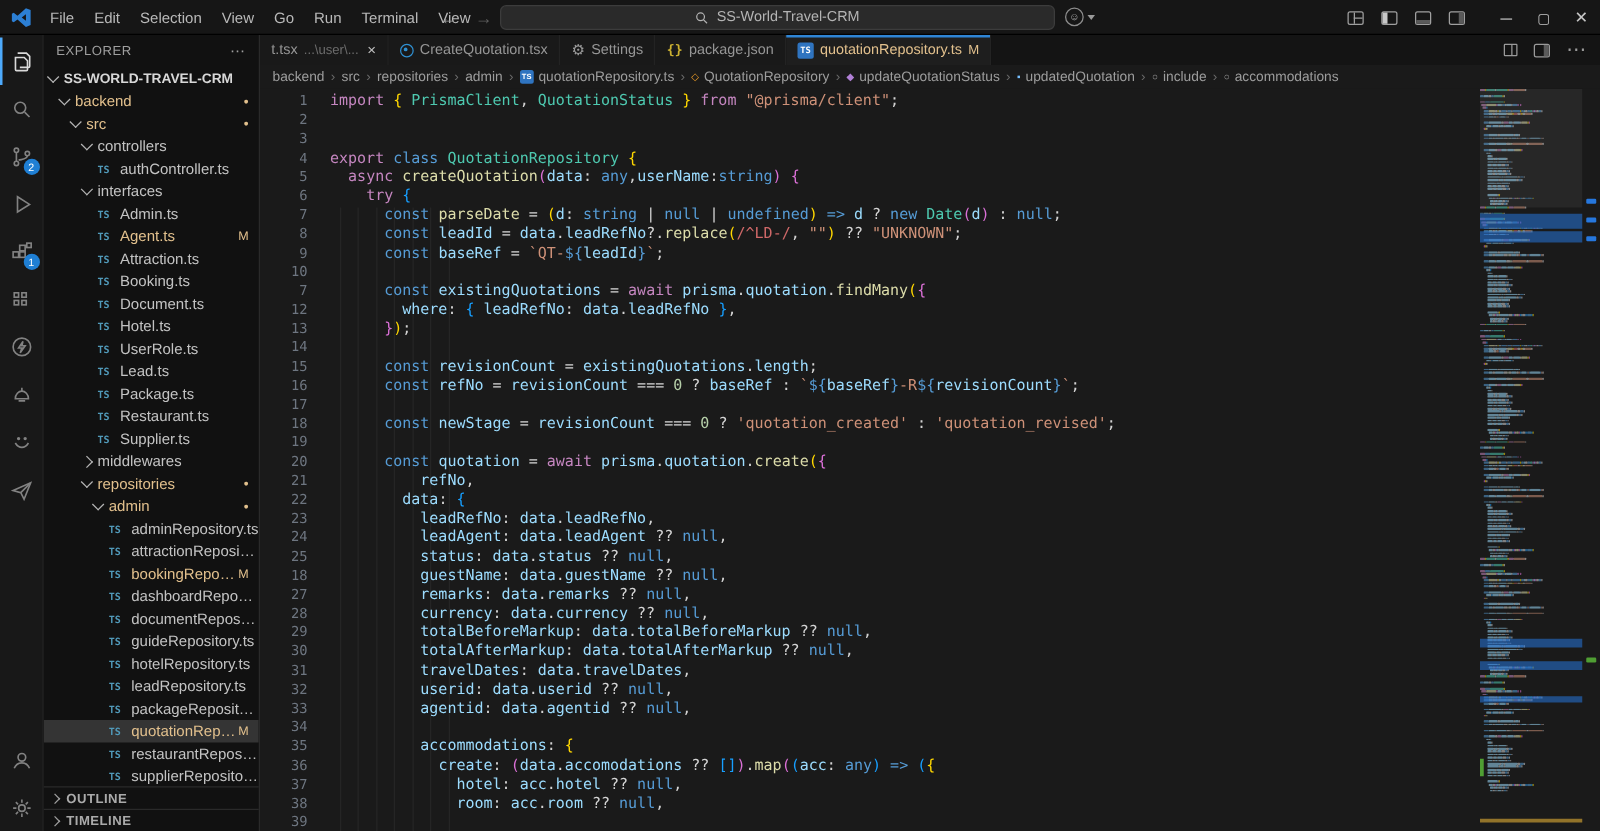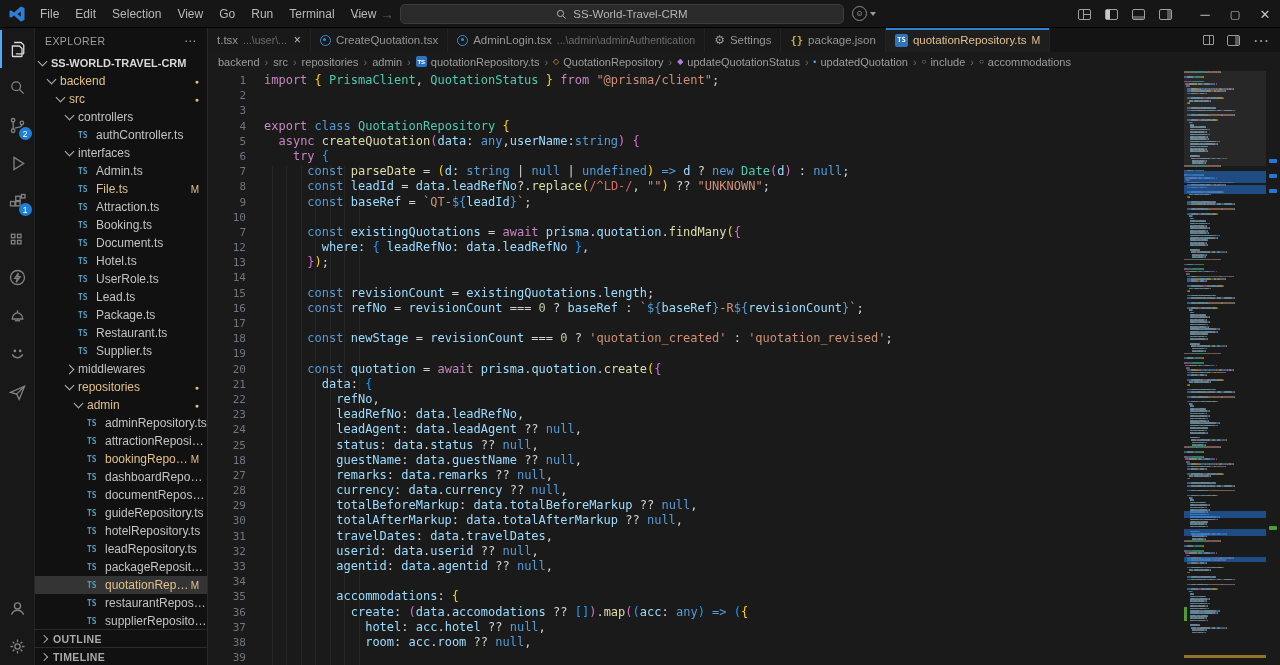--- a/index.html
+++ b/index.html
@@ -265,21 +265,21 @@
         <div class="trow" style="padding-left: 31px;">
           <span class="chev open"></span>
           <span class="lbl">interfaces</span>
         </div>
         <div class="trow" style="padding-left: 43px;">
           <span class="ts-ico">TS</span>
           <span class="lbl">Admin.ts</span>
         </div>
         <div class="trow mod" style="padding-left: 43px;">
           <span class="ts-ico">TS</span>
-          <span class="lbl">File.ts</span>
+          <span class="lbl">Agent.ts</span>
           <span class="badge">M</span>
         </div>
         <div class="trow" style="padding-left: 43px;">
           <span class="ts-ico">TS</span>
           <span class="lbl">Attraction.ts</span>
         </div>
         <div class="trow" style="padding-left: 43px;">
           <span class="ts-ico">TS</span>
           <span class="lbl">Booking.ts</span>
         </div>
@@ -390,25 +390,20 @@
     <div class="tabbar">
       <div class="tabs" id="tabs">
           <div class="tab">
             <span>t.tsx</span>
             <span class="desc">...\user\...</span>
             <span class="close">×</span>
           </div>
           <div class="tab">
             <span class="ico-react"></span>
             <span>CreateQuotation.tsx</span>
-          </div>
-          <div class="tab">
-            <span class="ico-react"></span>
-            <span>AdminLogin.tsx</span>
-            <span class="desc">...\admin\adminAuthentication</span>
           </div>
           <div class="tab">
             <span class="ico-gear">⚙</span>
             <span>Settings</span>
           </div>
           <div class="tab">
             <span class="ico-braces">{}</span>
             <span>package.json</span>
           </div>
           <div class="tab active">
@@ -526,22 +521,22 @@
           <div class="cl"><span style="color: rgb(212, 212, 212);">      </span><span style="color: rgb(86, 156, 214);">const </span><span style="color: rgb(156, 220, 254);">existingQuotations</span><span style="color: rgb(212, 212, 212);"> = </span><span style="color: rgb(197, 134, 192);">await </span><span style="color: rgb(156, 220, 254);">prisma</span><span style="color: rgb(212, 212, 212);">.</span><span style="color: rgb(156, 220, 254);">quotation</span><span style="color: rgb(212, 212, 212);">.</span><span style="color: rgb(220, 220, 170);">findMany</span><span style="color: rgb(255, 215, 0);">(</span><span style="color: rgb(218, 112, 214);">{</span></div>
           <div class="cl"><span style="color: rgb(212, 212, 212);">        </span><span style="color: rgb(156, 220, 254);">where</span><span style="color: rgb(212, 212, 212);">: </span><span style="color: rgb(23, 159, 255);">{ </span><span style="color: rgb(156, 220, 254);">leadRefNo</span><span style="color: rgb(212, 212, 212);">: </span><span style="color: rgb(156, 220, 254);">data</span><span style="color: rgb(212, 212, 212);">.</span><span style="color: rgb(156, 220, 254);">leadRefNo</span><span style="color: rgb(23, 159, 255);"> }</span><span style="color: rgb(212, 212, 212);">,</span></div>
           <div class="cl"><span style="color: rgb(212, 212, 212);">      </span><span style="color: rgb(218, 112, 214);">}</span><span style="color: rgb(255, 215, 0);">)</span><span style="color: rgb(212, 212, 212);">;</span></div>
           <div class="cl"></div>
           <div class="cl"><span style="color: rgb(212, 212, 212);">      </span><span style="color: rgb(86, 156, 214);">const </span><span style="color: rgb(156, 220, 254);">revisionCount</span><span style="color: rgb(212, 212, 212);"> = </span><span style="color: rgb(156, 220, 254);">existingQuotations</span><span style="color: rgb(212, 212, 212);">.</span><span style="color: rgb(156, 220, 254);">length</span><span style="color: rgb(212, 212, 212);">;</span></div>
           <div class="cl"><span style="color: rgb(212, 212, 212);">      </span><span style="color: rgb(86, 156, 214);">const </span><span style="color: rgb(156, 220, 254);">refNo</span><span style="color: rgb(212, 212, 212);"> = </span><span style="color: rgb(156, 220, 254);">revisionCount</span><span style="color: rgb(212, 212, 212);"> === </span><span style="color: rgb(181, 206, 168);">0</span><span style="color: rgb(212, 212, 212);"> ? </span><span style="color: rgb(156, 220, 254);">baseRef</span><span style="color: rgb(212, 212, 212);"> : </span><span style="color: rgb(206, 145, 120);">`</span><span style="color: rgb(86, 156, 214);">${</span><span style="color: rgb(156, 220, 254);">baseRef</span><span style="color: rgb(86, 156, 214);">}</span><span style="color: rgb(206, 145, 120);">-R</span><span style="color: rgb(86, 156, 214);">${</span><span style="color: rgb(156, 220, 254);">revisionCount</span><span style="color: rgb(86, 156, 214);">}</span><span style="color: rgb(206, 145, 120);">`</span><span style="color: rgb(212, 212, 212);">;</span></div>
           <div class="cl"></div>
           <div class="cl"><span style="color: rgb(212, 212, 212);">      </span><span style="color: rgb(86, 156, 214);">const </span><span style="color: rgb(156, 220, 254);">newStage</span><span style="color: rgb(212, 212, 212);"> = </span><span style="color: rgb(156, 220, 254);">revisionCount</span><span style="color: rgb(212, 212, 212);"> === </span><span style="color: rgb(181, 206, 168);">0</span><span style="color: rgb(212, 212, 212);"> ? </span><span style="color: rgb(206, 145, 120);">'quotation_created'</span><span style="color: rgb(212, 212, 212);"> : </span><span style="color: rgb(206, 145, 120);">'quotation_revised'</span><span style="color: rgb(212, 212, 212);">;</span></div>
           <div class="cl"></div>
           <div class="cl"><span style="color: rgb(212, 212, 212);">      </span><span style="color: rgb(86, 156, 214);">const </span><span style="color: rgb(156, 220, 254);">quotation</span><span style="color: rgb(212, 212, 212);"> = </span><span style="color: rgb(197, 134, 192);">await </span><span style="color: rgb(156, 220, 254);">prisma</span><span style="color: rgb(212, 212, 212);">.</span><span style="color: rgb(156, 220, 254);">quotation</span><span style="color: rgb(212, 212, 212);">.</span><span style="color: rgb(220, 220, 170);">create</span><span style="color: rgb(255, 215, 0);">(</span><span style="color: rgb(218, 112, 214);">{</span></div>
+          <div class="cl"><span style="color: rgb(212, 212, 212);">          </span><span style="color: rgb(156, 220, 254);">refNo</span><span style="color: rgb(212, 212, 212);">,</span></div>
           <div class="cl"><span style="color: rgb(212, 212, 212);">        </span><span style="color: rgb(156, 220, 254);">data</span><span style="color: rgb(212, 212, 212);">: </span><span style="color: rgb(23, 159, 255);">{</span></div>
-          <div class="cl"><span style="color: rgb(212, 212, 212);">          </span><span style="color: rgb(156, 220, 254);">refNo</span><span style="color: rgb(212, 212, 212);">,</span></div>
           <div class="cl"><span style="color: rgb(212, 212, 212);">          </span><span style="color: rgb(156, 220, 254);">leadRefNo</span><span style="color: rgb(212, 212, 212);">: </span><span style="color: rgb(156, 220, 254);">data</span><span style="color: rgb(212, 212, 212);">.</span><span style="color: rgb(156, 220, 254);">leadRefNo</span><span style="color: rgb(212, 212, 212);">,</span></div>
           <div class="cl"><span style="color: rgb(212, 212, 212);">          </span><span style="color: rgb(156, 220, 254);">leadAgent</span><span style="color: rgb(212, 212, 212);">: </span><span style="color: rgb(156, 220, 254);">data</span><span style="color: rgb(212, 212, 212);">.</span><span style="color: rgb(156, 220, 254);">leadAgent</span><span style="color: rgb(212, 212, 212);"> ?? </span><span style="color: rgb(86, 156, 214);">null</span><span style="color: rgb(212, 212, 212);">,</span></div>
           <div class="cl"><span style="color: rgb(212, 212, 212);">          </span><span style="color: rgb(156, 220, 254);">status</span><span style="color: rgb(212, 212, 212);">: </span><span style="color: rgb(156, 220, 254);">data</span><span style="color: rgb(212, 212, 212);">.</span><span style="color: rgb(156, 220, 254);">status</span><span style="color: rgb(212, 212, 212);"> ?? </span><span style="color: rgb(86, 156, 214);">null</span><span style="color: rgb(212, 212, 212);">,</span></div>
           <div class="cl"><span style="color: rgb(212, 212, 212);">          </span><span style="color: rgb(156, 220, 254);">guestName</span><span style="color: rgb(212, 212, 212);">: </span><span style="color: rgb(156, 220, 254);">data</span><span style="color: rgb(212, 212, 212);">.</span><span style="color: rgb(156, 220, 254);">guestName</span><span style="color: rgb(212, 212, 212);"> ?? </span><span style="color: rgb(86, 156, 214);">null</span><span style="color: rgb(212, 212, 212);">,</span></div>
           <div class="cl"><span style="color: rgb(212, 212, 212);">          </span><span style="color: rgb(156, 220, 254);">remarks</span><span style="color: rgb(212, 212, 212);">: </span><span style="color: rgb(156, 220, 254);">data</span><span style="color: rgb(212, 212, 212);">.</span><span style="color: rgb(156, 220, 254);">remarks</span><span style="color: rgb(212, 212, 212);"> ?? </span><span style="color: rgb(86, 156, 214);">null</span><span style="color: rgb(212, 212, 212);">,</span></div>
           <div class="cl"><span style="color: rgb(212, 212, 212);">          </span><span style="color: rgb(156, 220, 254);">currency</span><span style="color: rgb(212, 212, 212);">: </span><span style="color: rgb(156, 220, 254);">data</span><span style="color: rgb(212, 212, 212);">.</span><span style="color: rgb(156, 220, 254);">currency</span><span style="color: rgb(212, 212, 212);"> ?? </span><span style="color: rgb(86, 156, 214);">null</span><span style="color: rgb(212, 212, 212);">,</span></div>
           <div class="cl"><span style="color: rgb(212, 212, 212);">          </span><span style="color: rgb(156, 220, 254);">totalBeforeMarkup</span><span style="color: rgb(212, 212, 212);">: </span><span style="color: rgb(156, 220, 254);">data</span><span style="color: rgb(212, 212, 212);">.</span><span style="color: rgb(156, 220, 254);">totalBeforeMarkup</span><span style="color: rgb(212, 212, 212);"> ?? </span><span style="color: rgb(86, 156, 214);">null</span><span style="color: rgb(212, 212, 212);">,</span></div>
           <div class="cl"><span style="color: rgb(212, 212, 212);">          </span><span style="color: rgb(156, 220, 254);">totalAfterMarkup</span><span style="color: rgb(212, 212, 212);">: </span><span style="color: rgb(156, 220, 254);">data</span><span style="color: rgb(212, 212, 212);">.</span><span style="color: rgb(156, 220, 254);">totalAfterMarkup</span><span style="color: rgb(212, 212, 212);"> ?? </span><span style="color: rgb(86, 156, 214);">null</span><span style="color: rgb(212, 212, 212);">,</span></div>
           <div class="cl"><span style="color: rgb(212, 212, 212);">          </span><span style="color: rgb(156, 220, 254);">travelDates</span><span style="color: rgb(212, 212, 212);">: </span><span style="color: rgb(156, 220, 254);">data</span><span style="color: rgb(212, 212, 212);">.</span><span style="color: rgb(156, 220, 254);">travelDates</span><span style="color: rgb(212, 212, 212);">,</span></div>
           <div class="cl"><span style="color: rgb(212, 212, 212);">          </span><span style="color: rgb(156, 220, 254);">userid</span><span style="color: rgb(212, 212, 212);">: </span><span style="color: rgb(156, 220, 254);">data</span><span style="color: rgb(212, 212, 212);">.</span><span style="color: rgb(156, 220, 254);">userid</span><span style="color: rgb(212, 212, 212);"> ?? </span><span style="color: rgb(86, 156, 214);">null</span><span style="color: rgb(212, 212, 212);">,</span></div>

